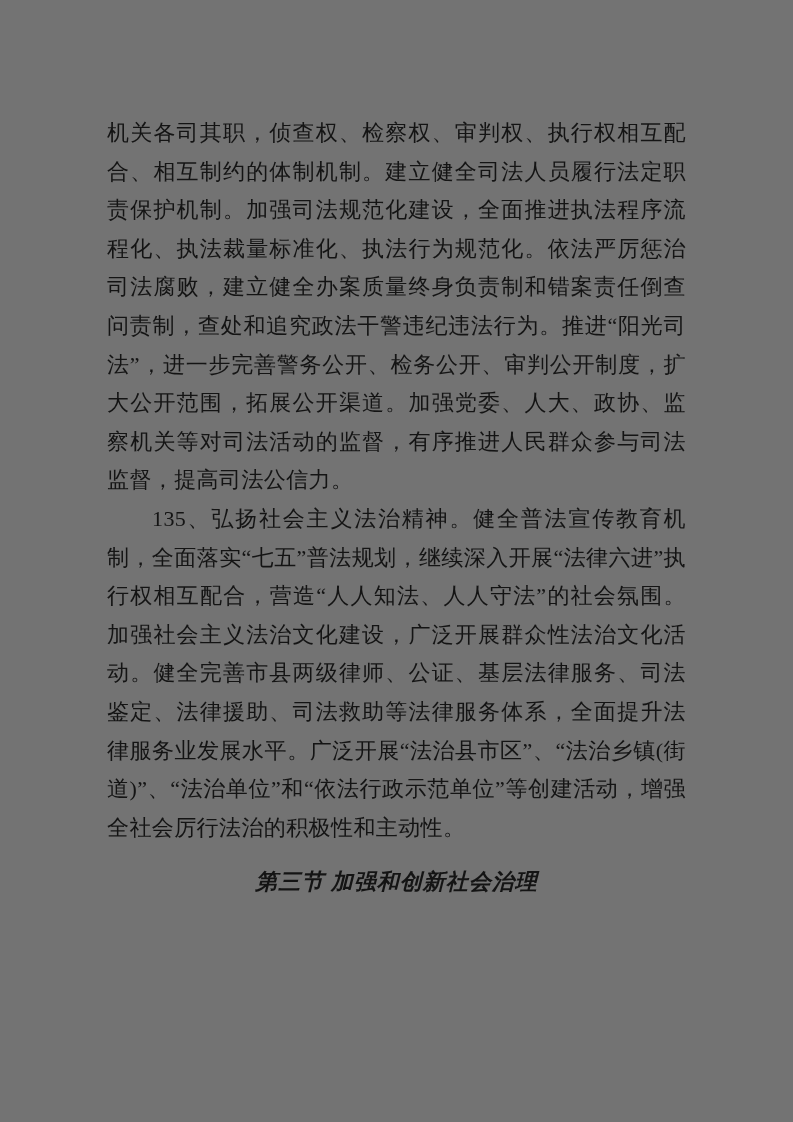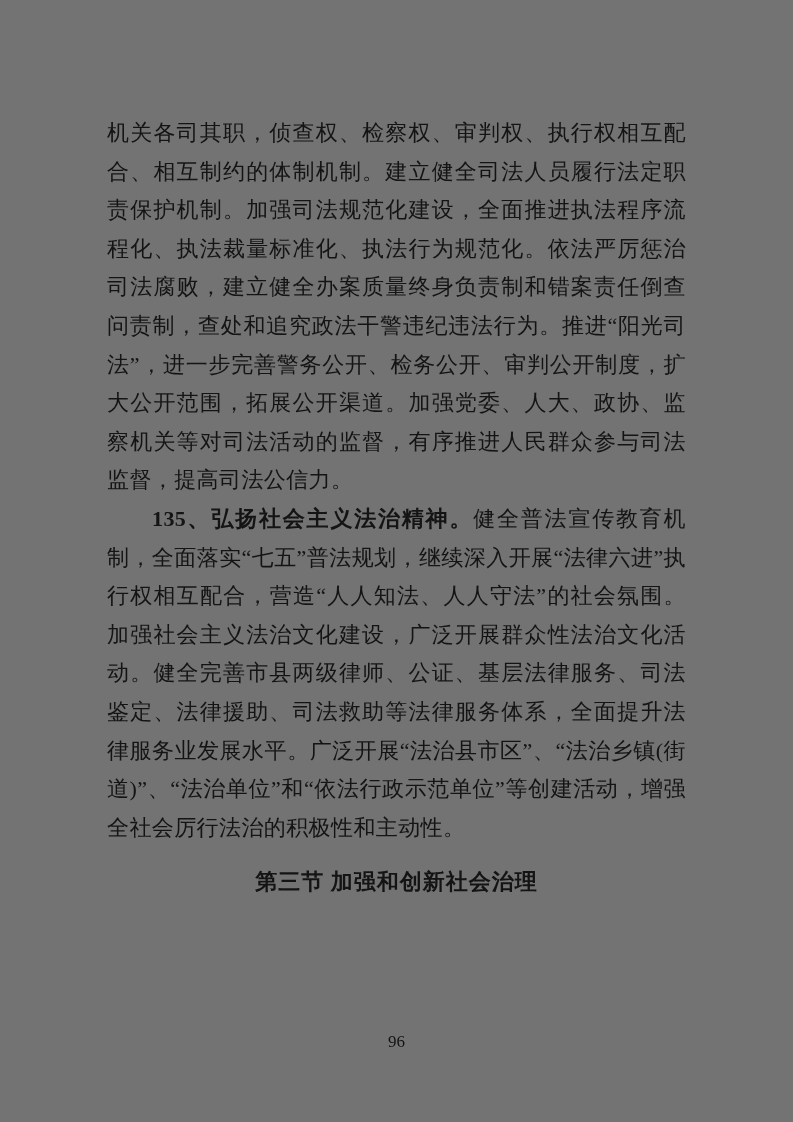--- a/index.html
+++ b/index.html
@@ -28,29 +28,30 @@
     line-height: 38.6px;
     text-align: justify;
     text-justify: inter-character;
     letter-spacing: 0.4px;
     word-break: break-all;
   }
   p.body.indent {
     text-indent: 45px;
   }
   .lead {
-    font-weight: bold;
+    font-weight: normal;
   }
   h2.section-heading {
     margin: 16px 0 28px 0;
     font-size: 22px;
     font-weight: bold;
     line-height: 38.6px;
     text-align: center;
     letter-spacing: 1px;
+    font-style: italic;
   }
   .footer {
     position: absolute;
     bottom: 70px;
     left: 0;
     right: 0;
     text-align: center;
     font-size: 17px;
     color: #141414;
   }
@@ -63,14 +64,13 @@
 
     <p class="body">机关各司其职，侦查权、检察权、审判权、执行权相互配合、相互制约的体制机制。建立健全司法人员履行法定职责保护机制。加强司法规范化建设，全面推进执法程序流程化、执法裁量标准化、执法行为规范化。依法严厉惩治司法腐败，建立健全办案质量终身负责制和错案责任倒查问责制，查处和追究政法干警违纪违法行为。推进“阳光司法”，进一步完善警务公开、检务公开、审判公开制度，扩大公开范围，拓展公开渠道。加强党委、人大、政协、监察机关等对司法活动的监督，有序推进人民群众参与司法监督，提高司法公信力。</p>
 
     <p class="body indent"><span class="lead">135、弘扬社会主义法治精神。</span><span>健全普法宣传教育机制，全面落实“七五”普法规划，继续深入开展“法律六进”执行权相互配合，营造“人人知法、人人守法”的社会氛围。加强社会主义法治文化建设，广泛开展群众性法治文化活动。健全完善市县两级律师、公证、基层法律服务、司法鉴定、法律援助、司法救助等法律服务体系，全面提升法律服务业发展水平。广泛开展“法治县市区”、“法治乡镇(街道)”、“法治单位”和“依法行政示范单位”等创建活动，增强全社会厉行法治的积极性和主动性。</span></p>
 
     <h2 class="section-heading">第三节 加强和创新社会治理</h2>
 
 
   </div>
 
-  <div class="footer">96</div>
 </div>
 
 </body></html>

